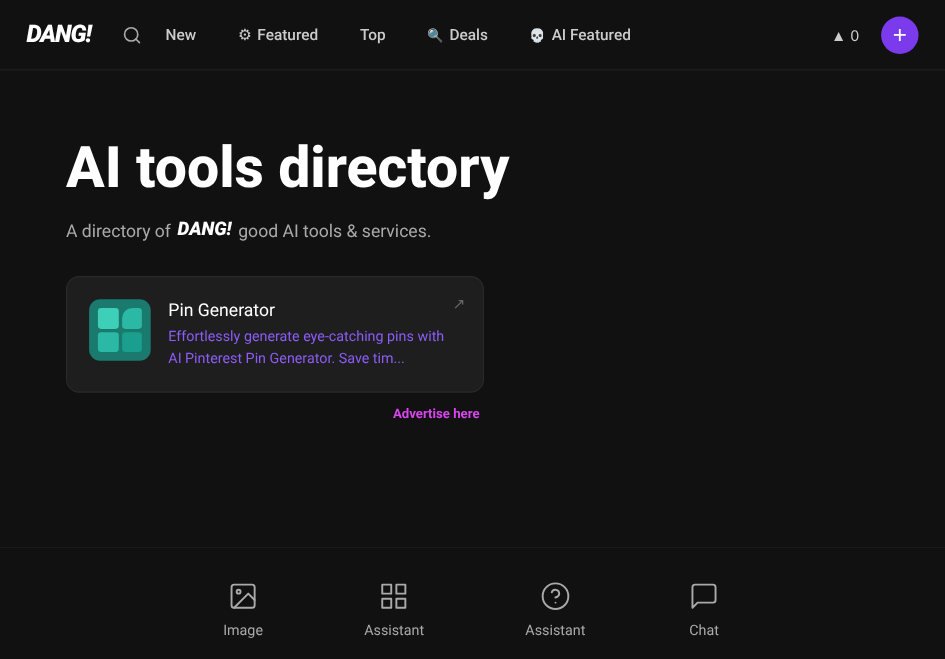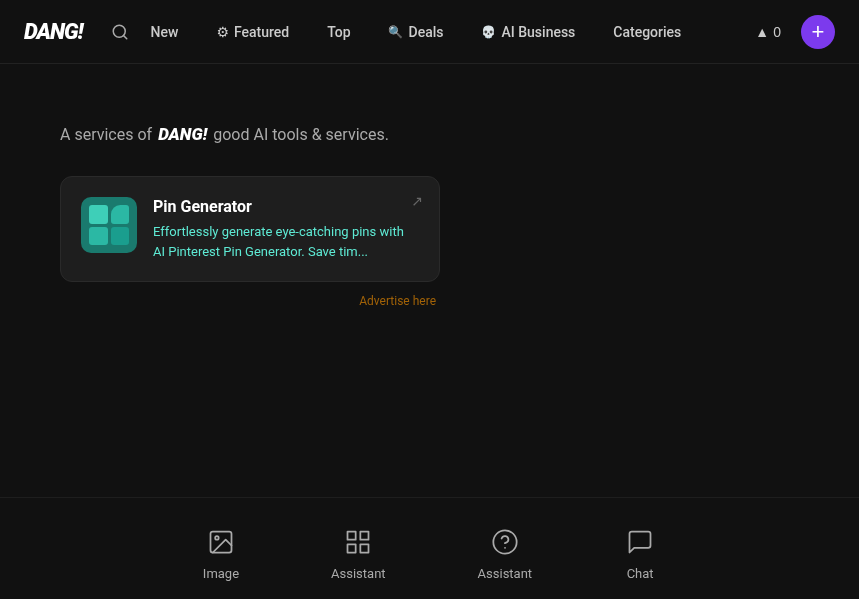--- a/index.html
+++ b/index.html
@@ -160,46 +160,47 @@
       border-radius: 3px;
     }
     .cell-tl { background: #3ecfb8; }
     .cell-tr { background: #2bb8a4; border-radius: 50% 3px 3px 3px; }
     .cell-bl { background: #2bb8a4; }
     .cell-br { background: #1a9e8e; }
 
     .card-content { flex: 1; }
     .card-title {
       font-size: 16px;
-      font-weight: 700;
+      font-weight: 400;
       color: #ffffff;
       margin-bottom: 6px;
     }
     .card-desc {
       font-size: 13px;
-      color: #5eead4;
+      color: #8b5cf6;
       line-height: 1.5;
     }
 
     .card-ext-icon {
       position: absolute;
       top: 16px;
       right: 16px;
       color: #666;
       font-size: 14px;
     }
 
     .advertise-link {
       text-align: right;
       font-size: 12px;
-      color: #a16207;
+      color: #d946ef;
       cursor: pointer;
       width: 380px;
       padding-right: 4px;
       margin-bottom: 40px;
+      font-weight: bold;
     }
 
     
     .categories-bar {
       display: flex;
       align-items: center;
       justify-content: center;
       gap: 68px;
       padding: 20px 0 10px 0;
       border-top: 1px solid #1e1e1e;
@@ -259,38 +260,38 @@
       <span>⚙</span>
       <span>Featured</span>
     </a>
     <a class="nav-item">Top</a>
     <a class="nav-item">
       <span style="font-size:12px;">🔍</span>
       <span>Deals</span>
     </a>
     <a class="nav-item">
       <span style="font-size:12px;">💀</span>
-      <span>AI Business</span>
+      <span>AI Featured</span>
     </a>
-    <a class="nav-item">Categories</a>
   </nav>
 
   <div class="header-right">
     <button class="notif-btn">
       <span>▲</span>
       <span>0</span>
     </button>
     <button class="plus-btn">+</button>
   </div>
 </header>
 
 <main>
+  <h1 class="hero-title">AI tools directory</h1>
 
   <p class="hero-subtitle">
-    <span>A services of</span>
+    <span>A directory of</span>
     <span class="dang-inline">DANG!</span>
     <span>good AI tools &amp; services.</span>
   </p>
 
   <div class="featured-card">
     <div class="card-logo">
       <div class="card-logo-cell cell-tl"></div>
       <div class="card-logo-cell cell-tr"></div>
       <div class="card-logo-cell cell-bl"></div>
       <div class="card-logo-cell cell-br"></div>

